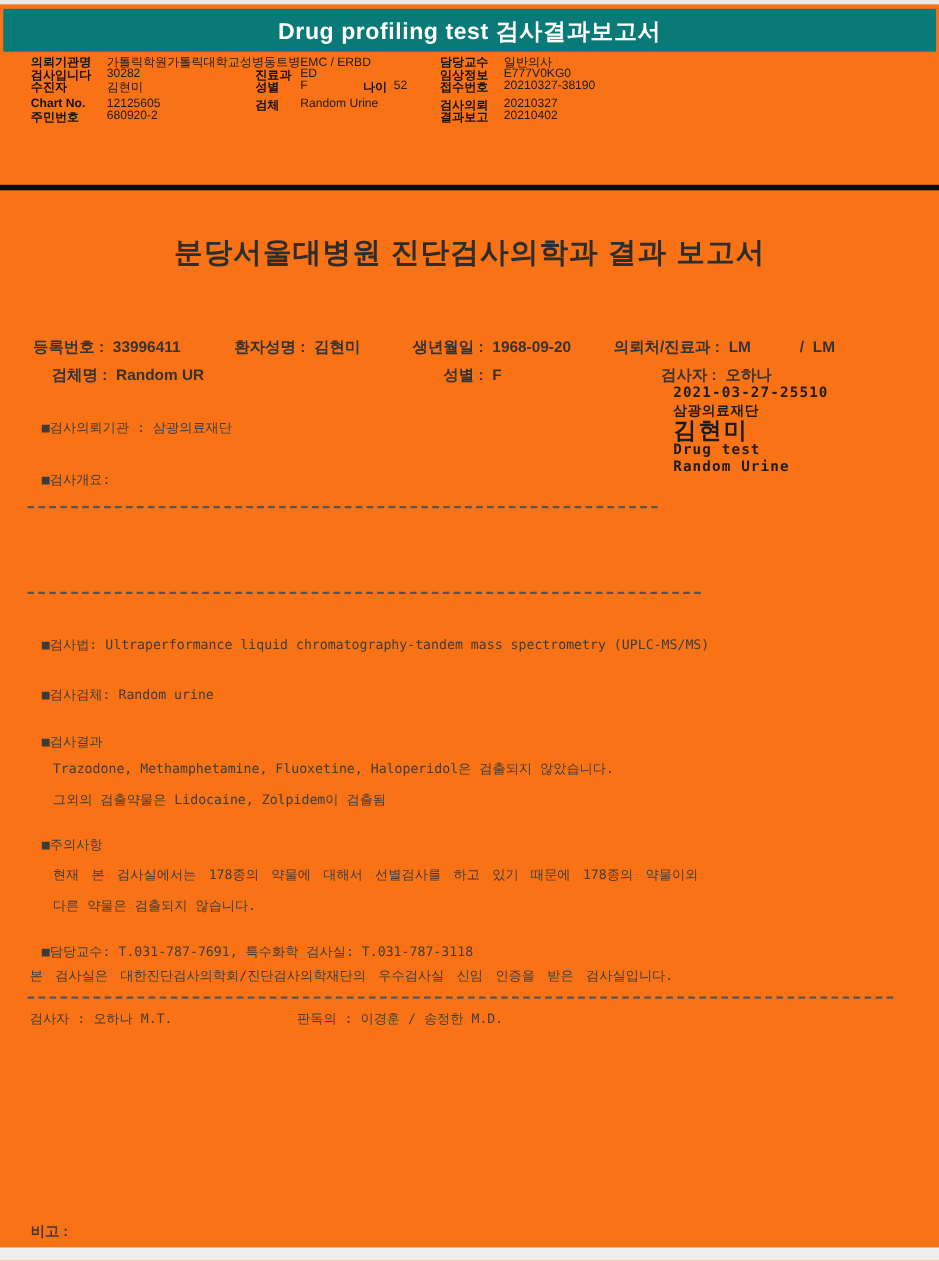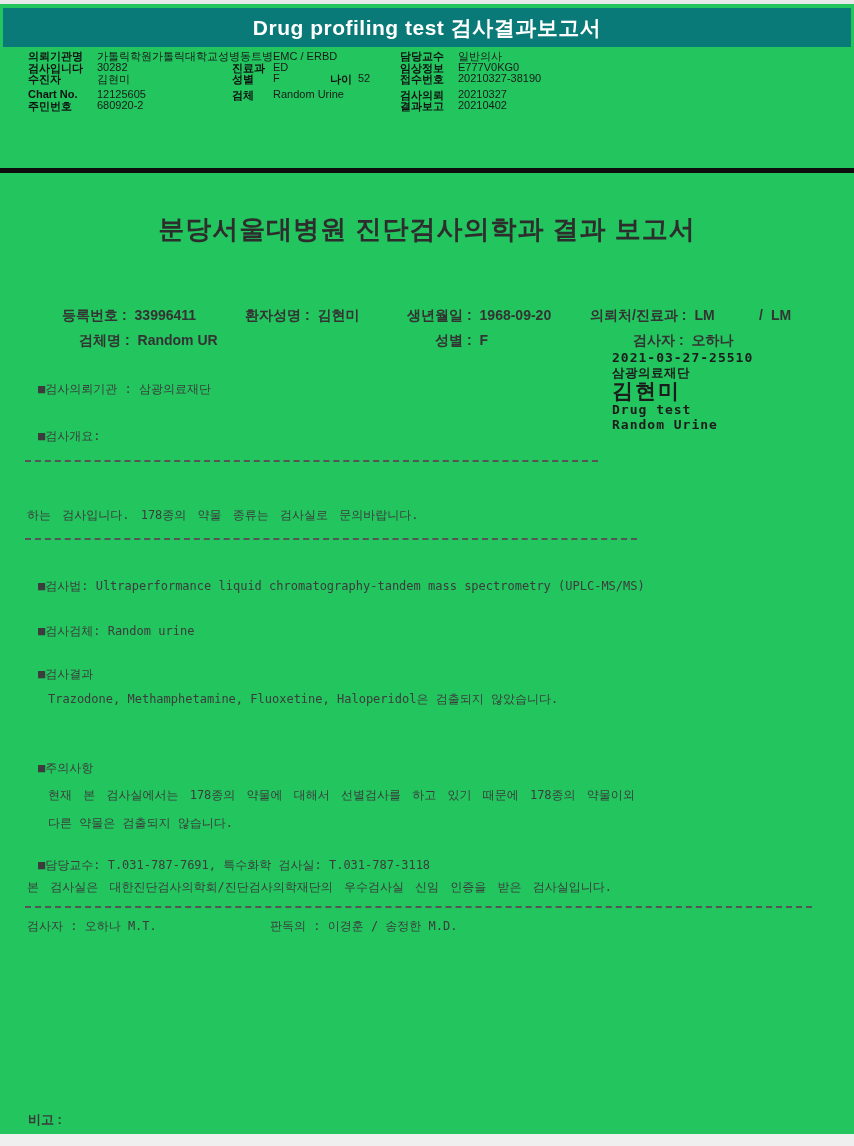--- a/index.html
+++ b/index.html
@@ -1,19 +1,19 @@
 <!DOCTYPE html>
 <html><head>
 <meta charset="utf-8">
 <style>
   * { margin:0; padding:0; box-sizing:border-box; }
   html,body { background:#fff; }
   .page {
-    position:relative; width:854px; height:1146px; background:#22c55e;
-    font-family:"Liberation Sans", sans-serif; overflow:hidden;padding-left:32px;
+    position:relative; width:854px; height:1146px; background:#f97316;
+    font-family:"Liberation Sans", sans-serif; overflow:hidden;
   }
   .top-strip { position:absolute; left:0; top:0; width:854px; height:4px; background:#e8e8e8; }
   .title-bar {
     position:absolute; left:3px; top:8px; width:848px; height:39px;
     background:#0a7a78; color:#ffffff; display:flex; align-items:center; justify-content:center;
     font-size:21px; font-weight:bold; letter-spacing:0.5px;
   }
   .info { position:absolute; left:0; top:0; width:854px; font-size:11px; color:#111; }
   .ilabel { position:absolute; font-weight:bold; white-space:nowrap; }
   .ivalue { position:absolute; white-space:nowrap; color:#1a1a1a; }
@@ -111,26 +111,26 @@
     <div class="s1">2021-03-27-25510</div>
     <div class="s2">삼광의료재단</div>
     <div class="s3">김현미</div>
     <div class="s4">Drug test</div>
     <div class="s5">Random Urine</div>
   </div>
 
   <div class="bodyline" style="left:38px;top:382px">■검사의뢰기관 : 삼광의료재단</div>
   <div class="bodyline" style="left:38px;top:429px">■검사개요:</div>
   <div class="dash" style="left:25px;top:460px;width:573px"></div>
-  <div class="bodyline spread" style="left:27px;top:508px">하는 검사입니다. 178종의 약물 종류는 검사실로 문의바랍니다.</div>
   <div class="dash" style="left:25px;top:538px;width:612px"></div>
   <div class="bodyline" style="left:38px;top:579px">■검사법: Ultraperformance liquid chromatography-tandem mass spectrometry (UPLC-MS/MS)</div>
   <div class="bodyline" style="left:38px;top:624px">■검사검체: Random urine</div>
   <div class="bodyline" style="left:38px;top:667px">■검사결과</div>
   <div class="bodyline" style="left:48px;top:692px">Trazodone, Methamphetamine, Fluoxetine, Haloperidol은 검출되지 않았습니다.</div>
+  <div class="bodyline" style="left:48px;top:720px">그외의 검출약물은 Lidocaine, Zolpidem이 검출됨</div>
   <div class="bodyline" style="left:38px;top:761px">■주의사항</div>
   <div class="bodyline spread" style="left:48px;top:788px">현재 본 검사실에서는 178종의 약물에 대해서 선별검사를 하고 있기 때문에 178종의 약물이외</div>
   <div class="bodyline" style="left:48px;top:816px">다른 약물은 검출되지 않습니다.</div>
   <div class="bodyline" style="left:38px;top:858px">■담당교수: T.031-787-7691, 특수화학 검사실: T.031-787-3118</div>
   <div class="bodyline spread" style="left:27px;top:880px">본 검사실은 대한진단검사의학회/진단검사의학재단의 우수검사실 신임 인증을 받은 검사실입니다.</div>
   <div class="dash" style="left:25px;top:906px;width:787px"></div>
   <div class="bodyline" style="left:27px;top:919px">검사자 : 오하나 M.T.</div>
   <div class="bodyline" style="left:270px;top:919px">판독의 : 이경훈 / 송정한 M.D.</div>
 
   <div class="note">비고 :</div>

